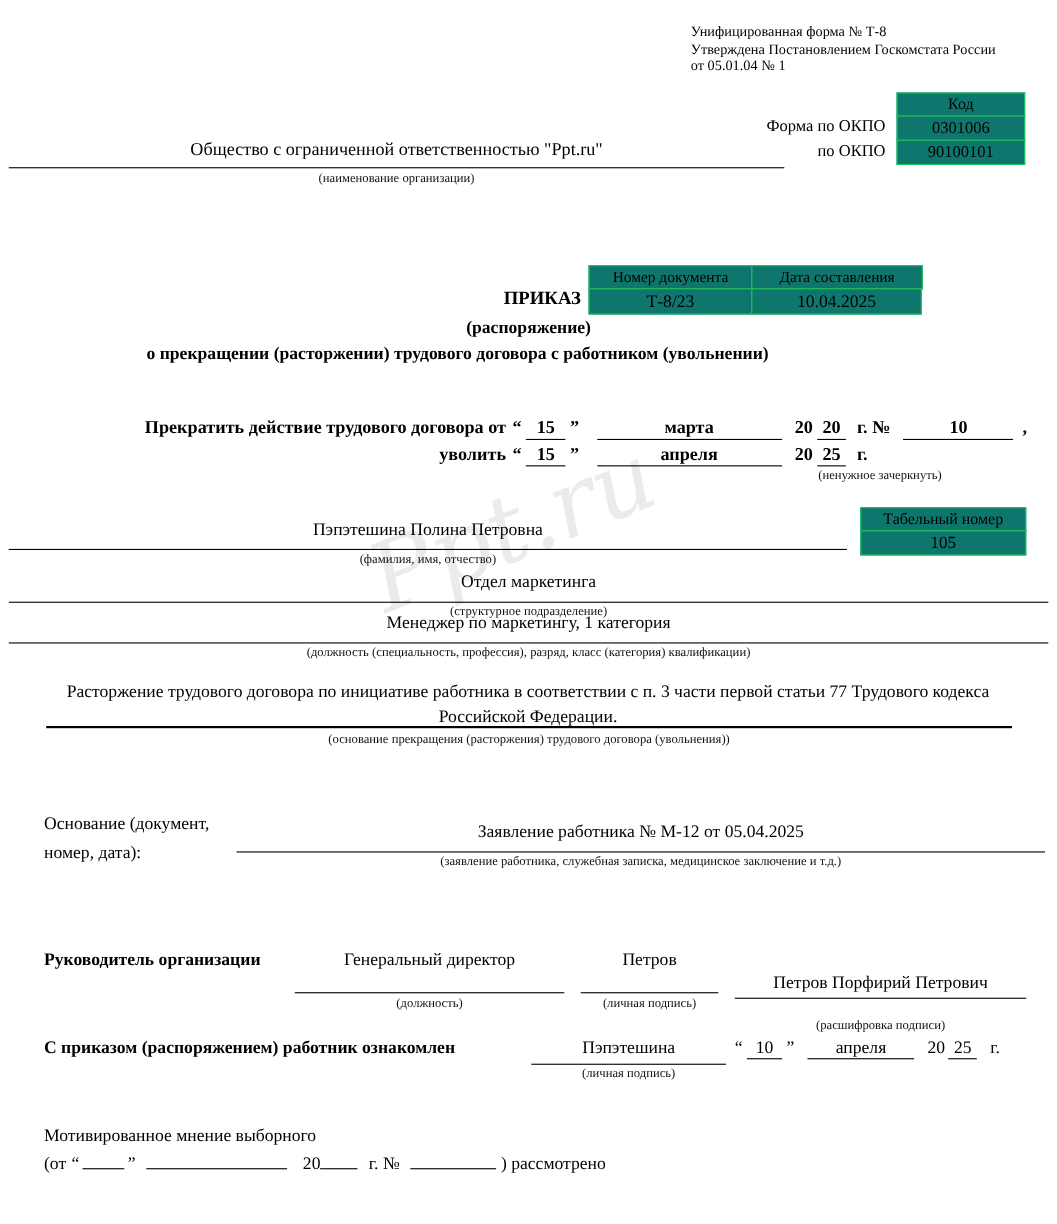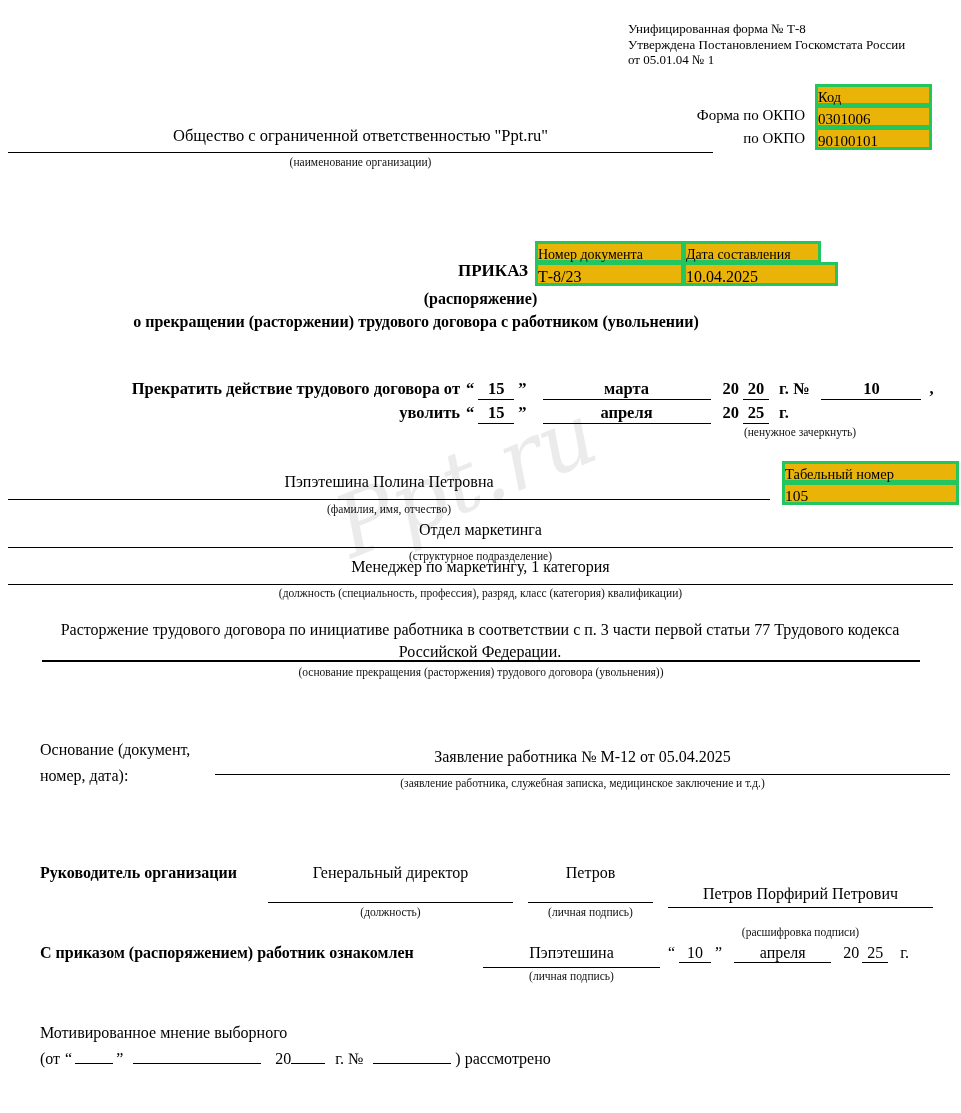--- a/index.html
+++ b/index.html
@@ -9,21 +9,21 @@
     overflow:hidden;
   }
   .abs { position:absolute; }
   .b { font-weight:bold; }
   .c { text-align:center; }
   .r { text-align:right; }
   .cap { font-size:11.5px; text-align:center; color:#111; }
   .fill { display:inline-block; border-bottom:1px solid #000; text-align:center; }
   .hline { position:absolute; border-top:1px solid #000; height:0; }
   .flexrow { display:flex; align-items:baseline; white-space:nowrap; }
-  .cell { border:3px solid #22c55e; box-sizing:border-box; background:#eab308; }
+  .cell { border:1px solid #22c55e; text-align:center; box-sizing:border-box; background:#0f766e; }
   .watermark {
     position:absolute; left:330px; top:430px; font-size:86px; font-style:italic;
     color:#b9b9b9; opacity:0.28; transform:rotate(-22deg); pointer-events:none;
     font-family:"DejaVu Serif",serif;
   }
 </style>
 </head>
 <body>
 
 <div class="page">
@@ -44,21 +44,21 @@
   <div class="abs r" style="left:590px; top:107px; width:215px; font-size:15px;">Форма по ОКПО</div>
   <div class="abs r" style="left:590px; top:130px; width:215px; font-size:15px;">по ОКПО</div>
 
   <div class="abs c" style="left:8px; top:126px; width:705px; height:26px; border-bottom:1px solid #000; font-size:16.5px;">Общество с ограниченной ответственностью "Ppt.ru"</div>
   <div class="abs cap" style="left:8px; top:156px; width:705px;">(наименование организации)</div>
 
   <div class="abs r b" style="left:400px; top:261px; width:128px; font-size:17px;">ПРИКАЗ</div>
   <div class="abs" style="left:535px; top:241px; font-size:14px;">
     <div class="flexrow">
       <div class="cell" style="width:149px; height:22px; line-height:21px;">Номер документа</div>
-      <div class="cell" style="width:138px; height:22px; line-height:21px; margin-left:-1px;">Дата составления</div>
+      <div class="cell" style="width:156px; height:22px; line-height:21px; margin-left:-1px;">Дата составления</div>
     </div>
     <div class="flexrow" style="margin-top:-1px;">
       <div class="cell" style="width:149px; height:24px; line-height:23px; font-size:16px;">Т-8/23</div>
       <div class="cell" style="width:155px; height:24px; line-height:23px; font-size:16px; margin-left:-1px;">10.04.2025</div>
     </div>
   </div>
 
   <div class="abs c b" style="left:0; top:290px; width:961px; font-size:16px;">(распоряжение)</div>
   <div class="abs c b" style="left:0; top:313px; width:832px; font-size:16px;">о прекращении (расторжении) трудового договора с работником (увольнении)</div>
 
@@ -79,21 +79,21 @@
     <span style="margin-left:6px;">“</span>
     <span class="fill" style="width:36px; margin-left:4px;">15</span>
     <span style="margin-left:4px;">”</span>
     <span class="fill" style="width:168px; margin-left:16px;">апреля</span>
     <span style="margin-left:12px;">20</span>
     <span class="fill" style="width:26px; margin-left:4px;">25</span>
     <span style="margin-left:10px;">г.</span>
   </div>
   <div class="abs cap" style="left:680px; top:426px; width:240px;">(ненужное зачеркнуть)</div>
 
-  <div class="abs" style="left:782px; top:461px; width:177px; font-size:14.5px;">
+  <div class="abs" style="left:782px; top:461px; width:151px; font-size:14.5px;">
     <div class="cell" style="height:22px; line-height:21px;">Табельный номер</div>
     <div class="cell" style="height:23px; line-height:22px; margin-top:-1px; font-size:15.5px;">105</div>
   </div>
 
   <div class="abs c" style="left:8px; top:473px; width:762px; height:26px; border-bottom:1px solid #000; font-size:16px;">Пэпэтешина Полина Петровна</div>
   <div class="abs cap" style="left:8px; top:503px; width:762px;">(фамилия, имя, отчество)</div>
 
   <div class="abs c" style="left:8px; top:521px; width:945px; height:26px; border-bottom:1.5px solid #000; font-size:16px;">Отдел маркетинга</div>
   <div class="abs cap" style="left:8px; top:550px; width:945px;">(структурное подразделение)</div>
 

